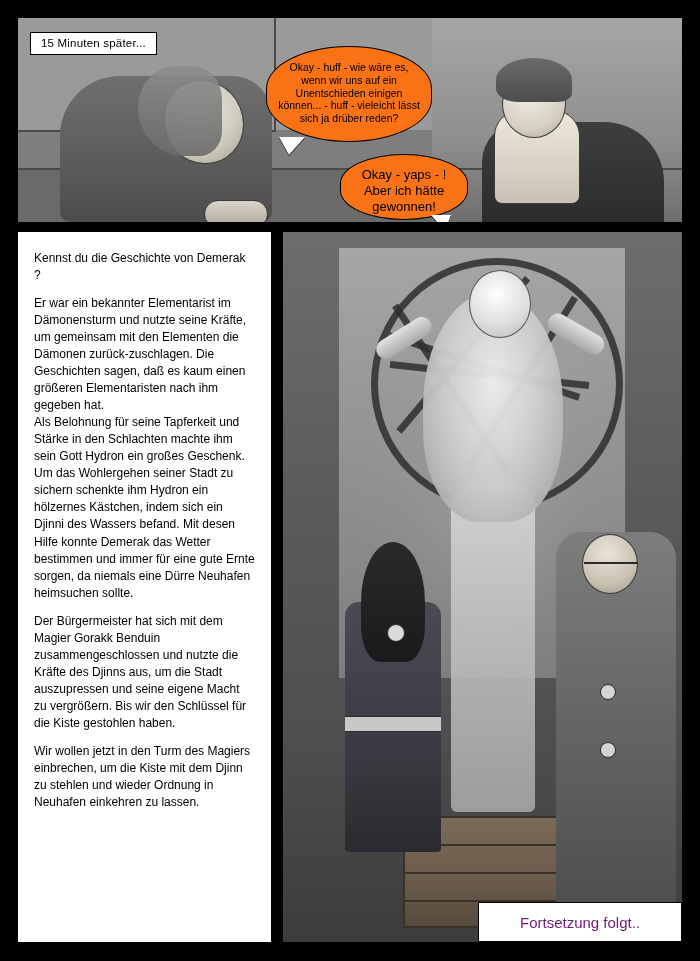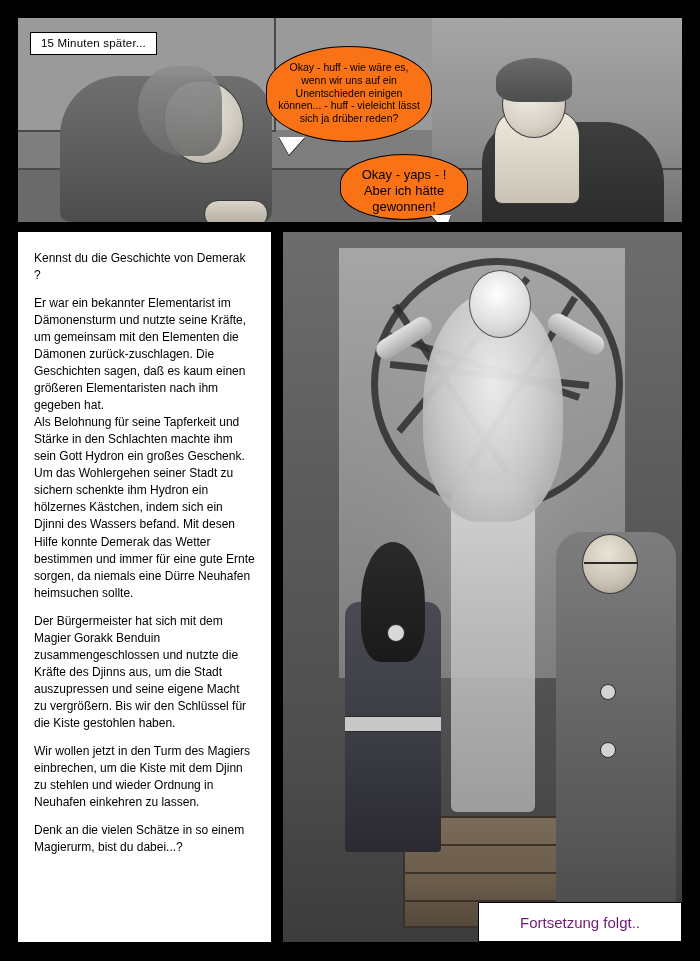--- a/index.html
+++ b/index.html
@@ -284,21 +284,20 @@
       <span class="txt">Okay - yaps - ! Aber ich hätte gewonnen!</span>
     </div>
   </div>
 
   <div class="panel-text">
     <p>Kennst du die Geschichte von Demerak  ?</p>
     <p class="tight">Er war ein bekannter Elementarist im Dämonensturm und nutzte seine Kräfte, um gemeinsam mit den Elementen die Dämonen zurück-zuschlagen. Die Geschichten sagen, daß es kaum einen größeren Elementaristen nach ihm gegeben hat.</p>
     <p>Als Belohnung für seine Tapferkeit und Stärke in den Schlachten machte ihm sein Gott Hydron ein großes Geschenk. Um das Wohlergehen seiner Stadt zu sichern schenkte ihm Hydron ein hölzernes Kästchen, indem sich ein Djinni des Wassers befand. Mit desen Hilfe konnte Demerak das Wetter bestimmen und immer für eine gute Ernte sorgen, da niemals eine Dürre Neuhafen heimsuchen sollte.</p>
     <p>Der Bürgermeister hat sich mit dem Magier Gorakk Benduin zusammengeschlossen und nutzte die Kräfte des Djinns aus, um die Stadt auszupressen und seine eigene Macht zu vergrößern. Bis wir den Schlüssel für die Kiste gestohlen haben.</p>
     <p>Wir wollen jetzt in den Turm des Magiers einbrechen, um die Kiste mit dem Djinn zu stehlen und wieder Ordnung in Neuhafen einkehren zu lassen.</p>
-    <p>Denk an die vielen Schätze in so einem Magierurm, bist du dabei...?</p>
   </div>
 
   <div class="panel-art">
     <div class="art-bg"></div>
     <div class="art-wall"></div>
 
     <div class="pentagram-ring"></div>
     <div class="penta-line" style="left:106px; top:100px; width:200px; transform:rotate(18deg);"></div>
     <div class="penta-line" style="left:116px; top:196px; width:200px; transform:rotate(-50deg);"></div>
     <div class="penta-line" style="left:292px; top:62px; width:200px; transform:rotate(122deg);"></div>

